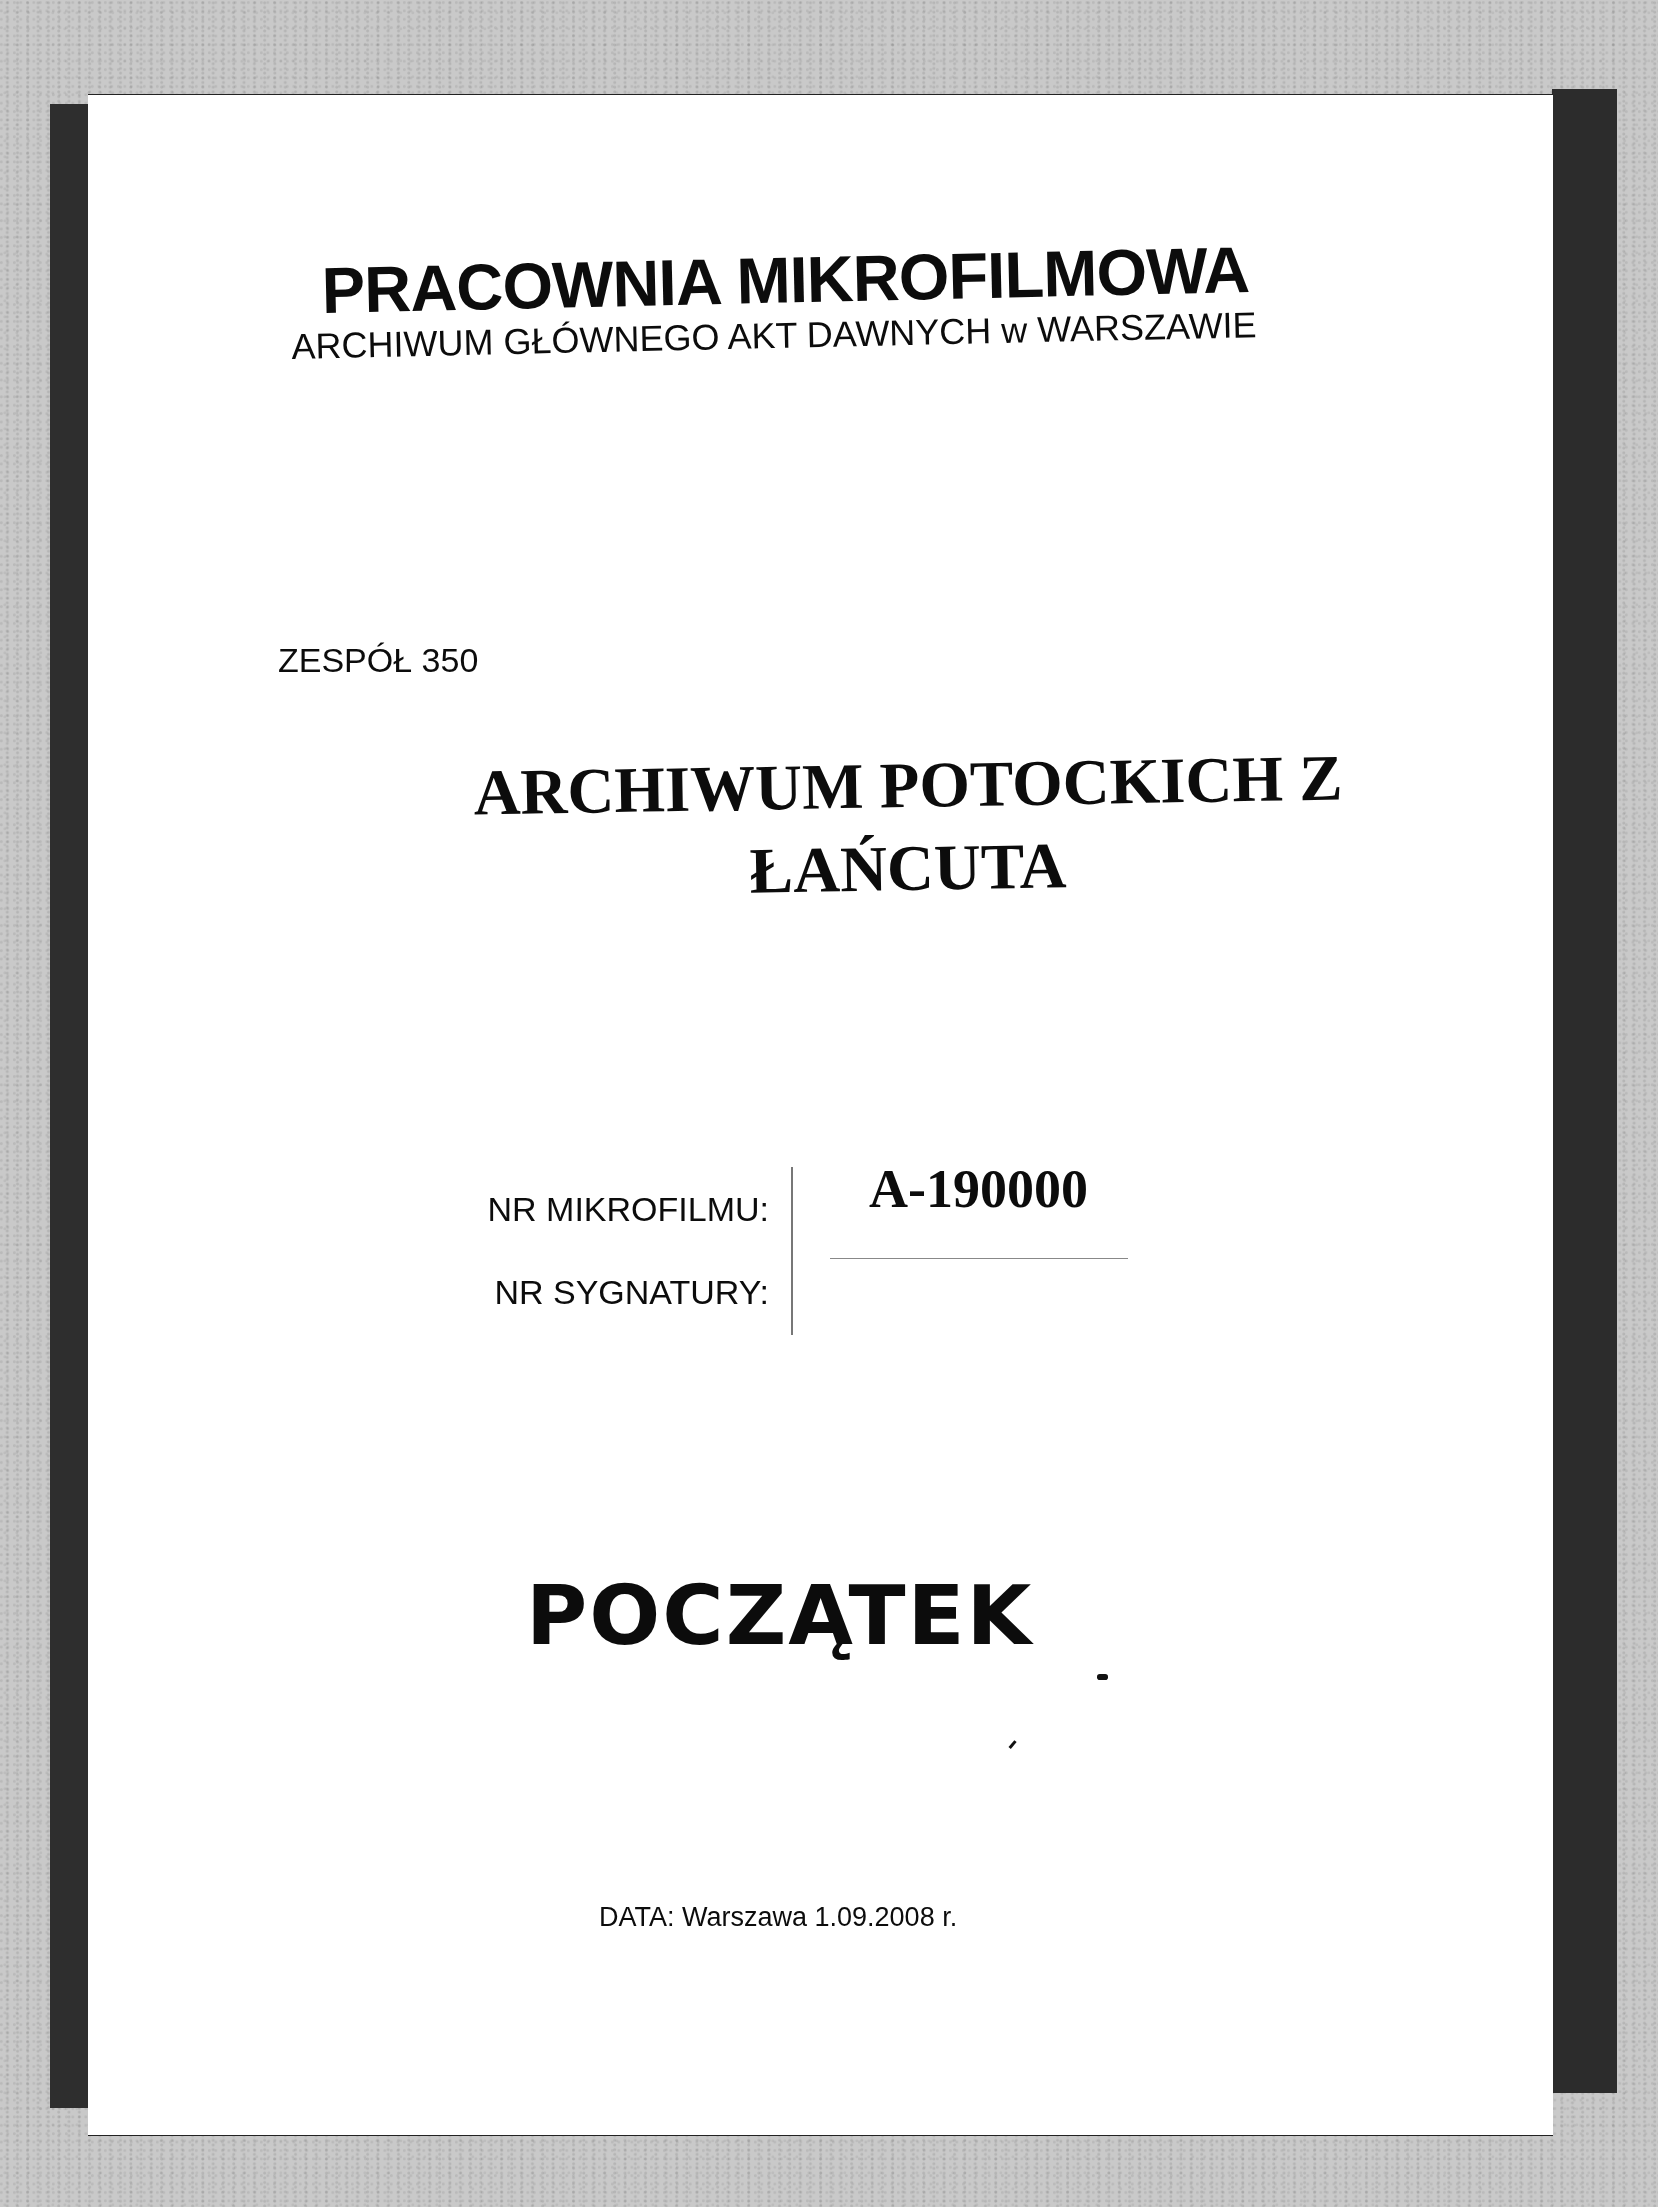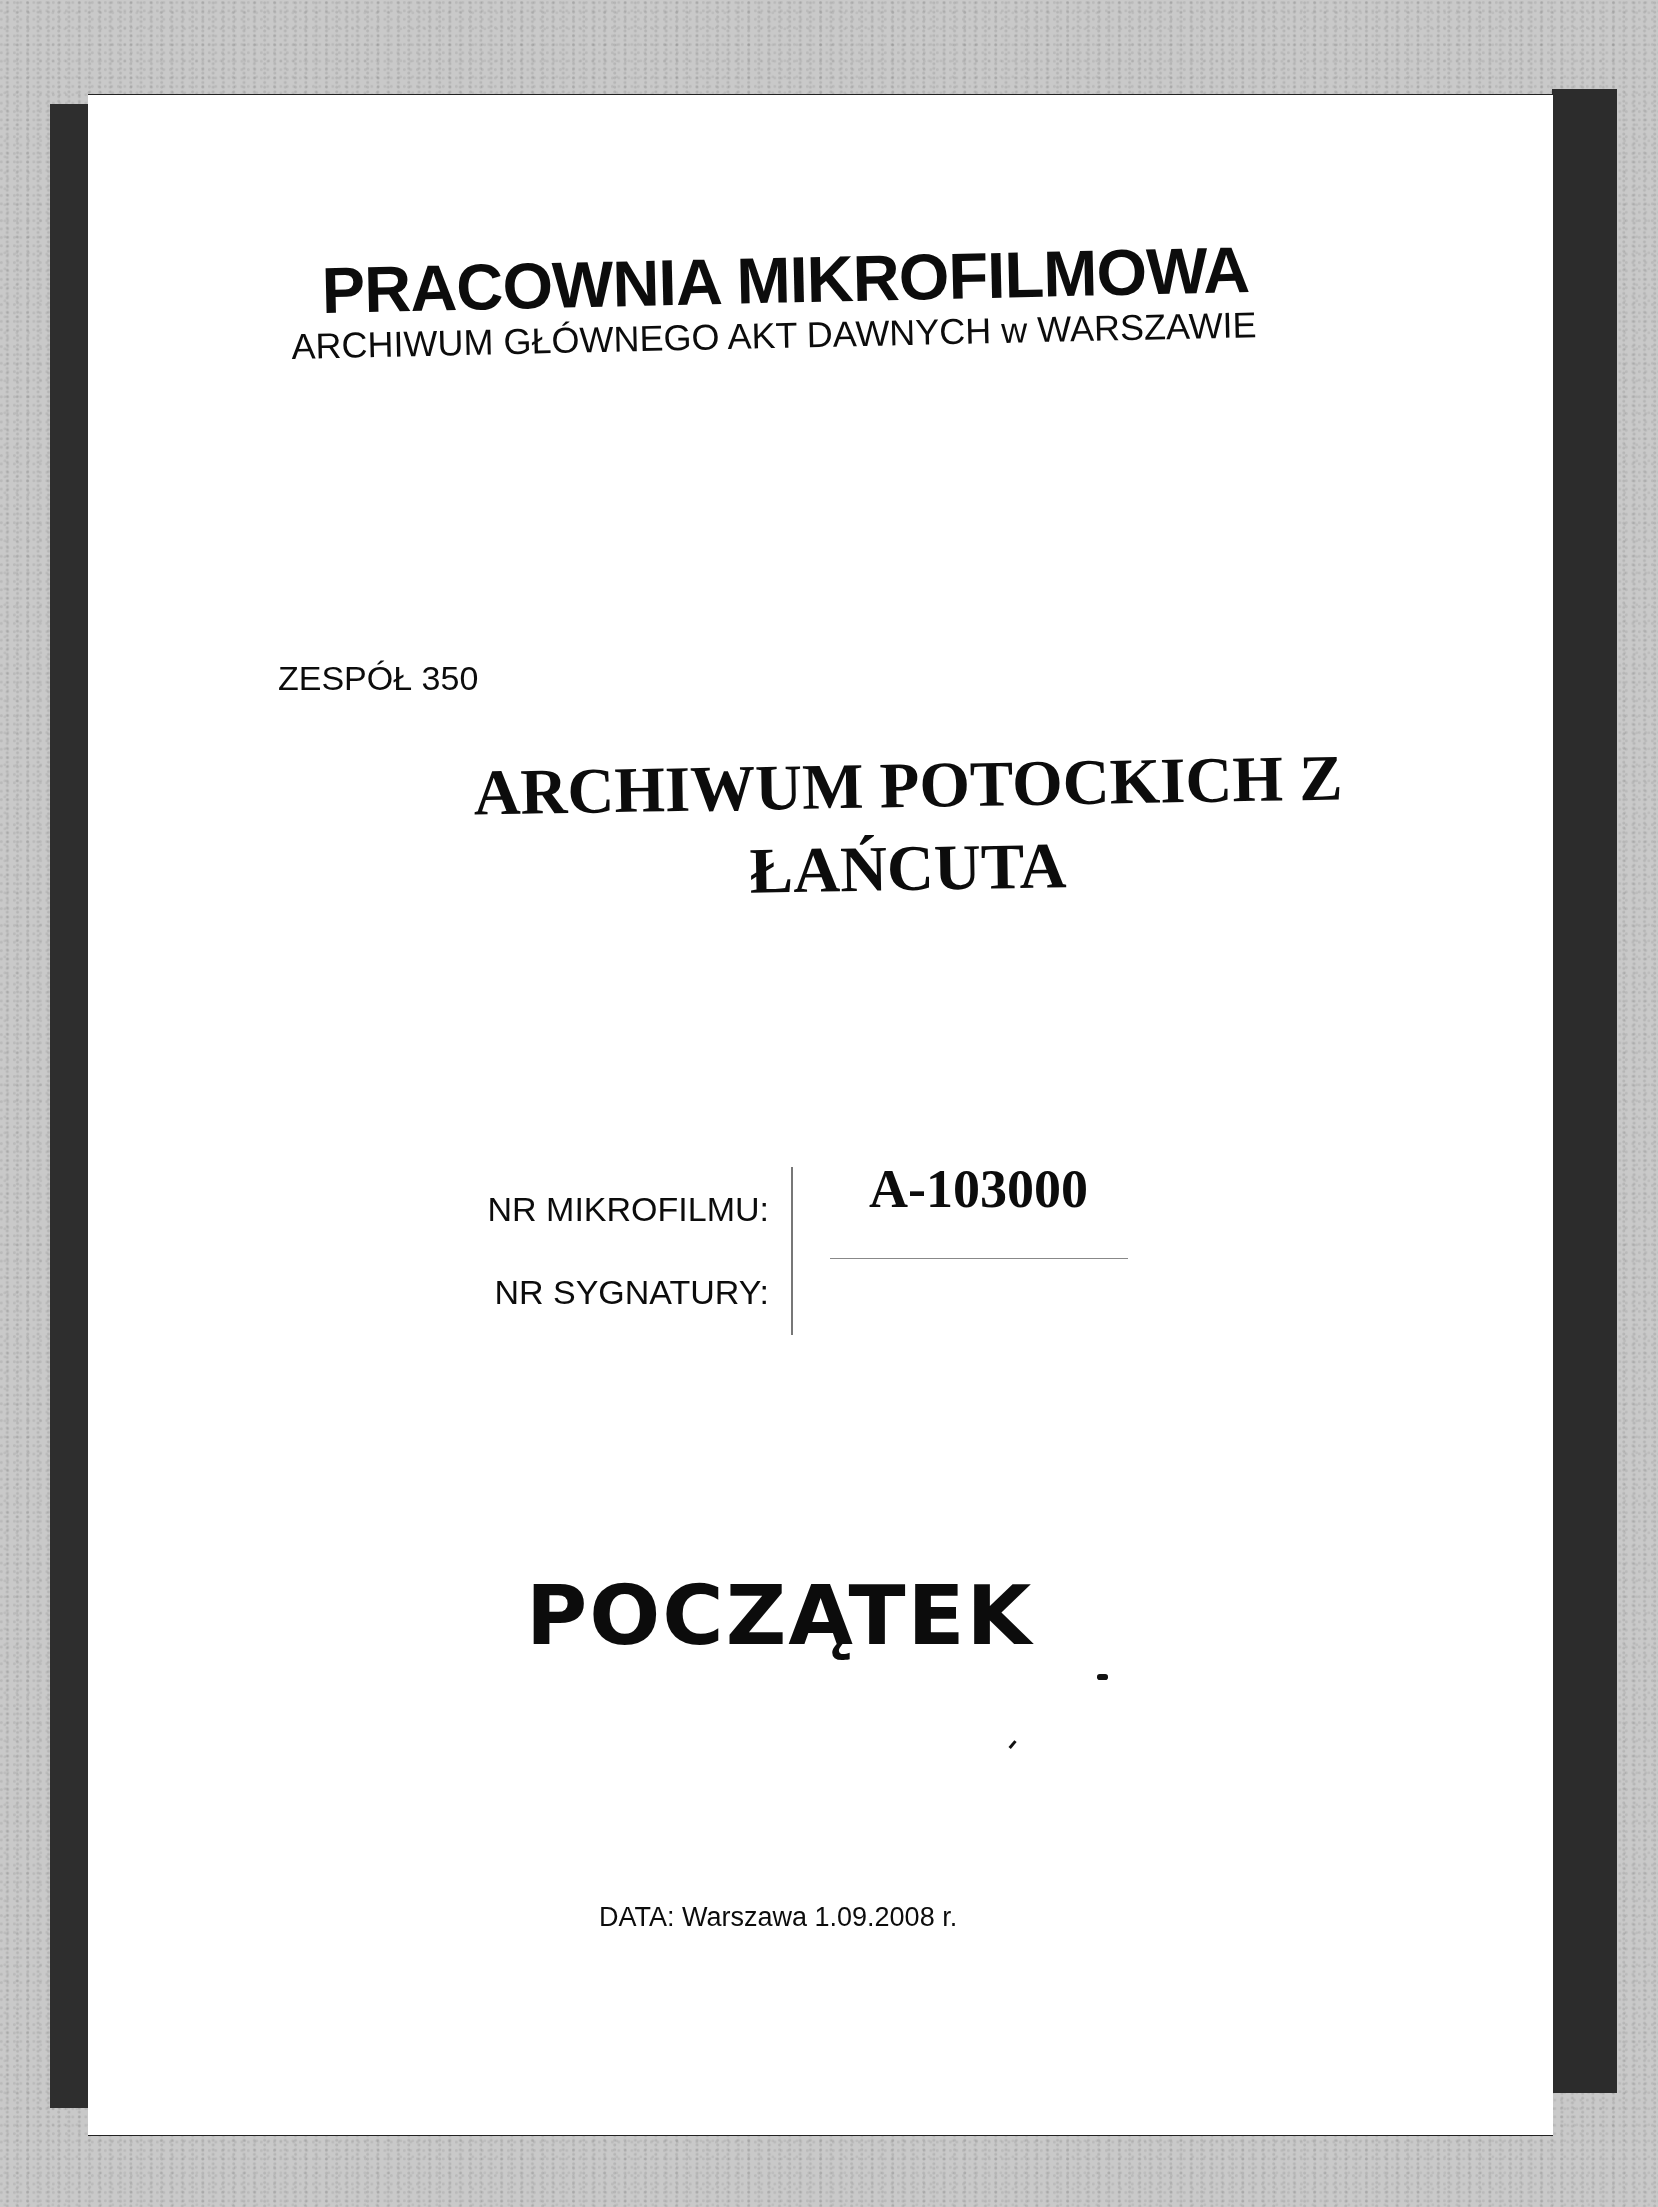--- a/index.html
+++ b/index.html
@@ -33,21 +33,21 @@
     .sans { font-family: "Liberation Sans", sans-serif; }
     .serif { font-family: "Liberation Serif", serif; }
     .header-title {
       left: 233px; top: 158px; font-size: 65px; font-weight: bold;
       transform: rotate(-1.3deg); transform-origin: left top; letter-spacing: -0.9px;
     }
     .header-sub {
       left: 203px; top: 231px; font-size: 36px;
       transform: rotate(-1.3deg); transform-origin: left top;
     }
-    .zespol { left: 190px; top: 564px; font-size: 34px; }
+    .zespol { left: 190px; top: 546px; font-size: 34px; }
     .fond-title {
       left: 0; width: 1465px; text-align: center; font-size: 65px; font-weight: bold;
       transform: rotate(-1deg);
     }
     .fond-l1 { top: 653px; left: 214px; width: 1212px; }
     .fond-l2 { top: 736px; left: 214px; width: 1212px; }
     .meta-label { font-size: 34px; text-align: right; width: 410px; }
     .lbl1 { left: 271px; top: 1095px; }
     .lbl2 { left: 271px; top: 1178px; }
     .meta-box {
@@ -79,21 +79,21 @@
 
   <div class="t sans zespol">ZESPÓŁ 350</div>
   <div class="t serif fond-title fond-l1">ARCHIWUM POTOCKICH Z</div>
   <div class="t serif fond-title fond-l2">ŁAŃCUTA</div>
 
   <div class="t sans meta-label lbl2">NR SYGNATURY:</div>
   <div class="t sans meta-label lbl1">NR MIKROFILMU:</div>
   <div class="meta-box">
     <div class="divider"></div>
   </div>
-  <div class="t serif meta-val v1">A-103000</div>
+  <div class="t serif meta-val v1">A-190000</div>
 
   <div class="t start">POCZĄTEK</div>
 
   <div class="speck" style="left:1009px; top:1579px; width:11.2px; height:5.6px; border-radius:2.8px;"></div>
   <div class="speck" style="left:923px; top:1645px; width:2.8px; height:9.3px; transform:rotate(40deg);"></div>
 
   <div class="t sans date">DATA: Warszawa 1.09.2008 r.</div>
 </div>
 
 

